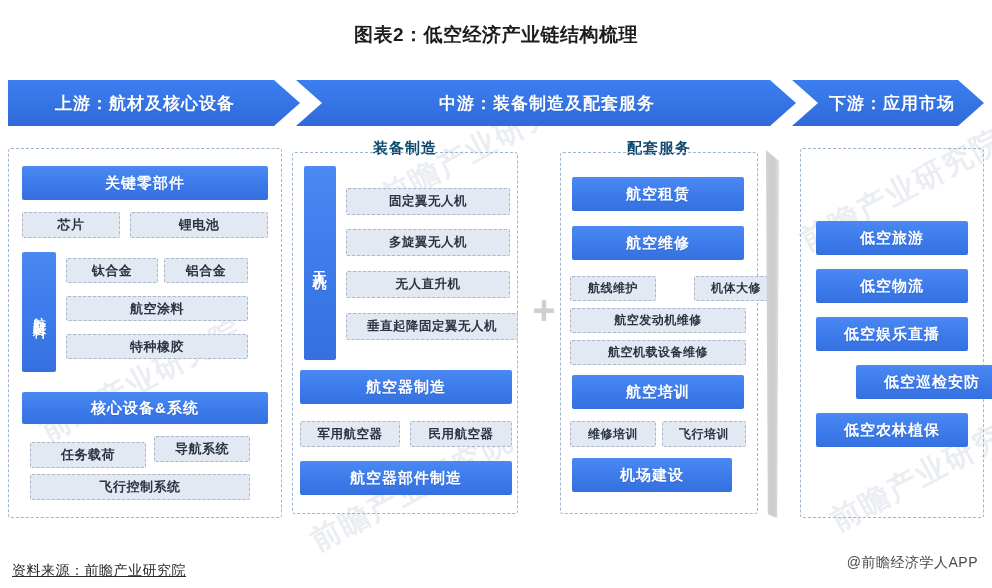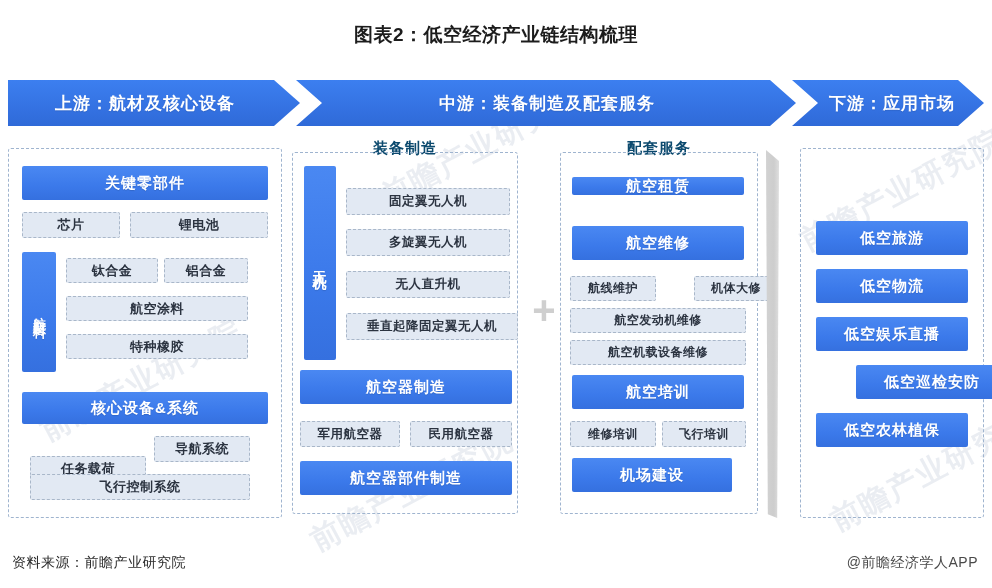--- a/index.html
+++ b/index.html
@@ -139,23 +139,24 @@
   }
   .wm1 { left: 370px; top: 126px; }
   .wm2 { left: 790px; top: 170px; }
   .wm3 { left: 300px; top: 470px; }
   .wm4 { left: 820px; top: 450px; }
   .wm5 { left: 30px;  top: 360px; }
 
   
   .source {
     position: absolute;
-    left: 12px; bottom: 16px;
+    left: 12px; bottom: 8px;
     font-size: 14px; color: #2b2b2b;
     letter-spacing: 0.5px;
+    text-decoration: underline;
   }
   .credit {
     position: absolute;
     right: 14px; bottom: 16px;
     font-size: 14px; color: #4a4a4a;
     letter-spacing: 0.5px;
   }
 </style>
 </head>
 <body>
@@ -185,21 +186,21 @@
 
   <div class="vlabel" style="left:22px; top:252px; width:34px; height:120px; font-size:13px;">航空材料</div>
 
   <div class="sub-box" style="left:66px; top:258px; width:92px; height:25px; font-size:13px;">钛合金</div>
   <div class="sub-box" style="left:164px; top:258px; width:84px; height:25px; font-size:13px;">铝合金</div>
   <div class="sub-box" style="left:66px; top:296px; width:182px; height:25px; font-size:13px;">航空涂料</div>
   <div class="sub-box" style="left:66px; top:334px; width:182px; height:25px; font-size:13px;">特种橡胶</div>
 
   <div class="blue-box" style="left:22px; top:392px; width:246px; height:32px; font-size:15px;">核心设备&amp;系统</div>
 
-  <div class="sub-box" style="left:30px; top:456px; width:116px; height:26px; font-size:13px;">任务载荷</div>
+  <div class="sub-box" style="left:30px; top:442px; width:116px; height:26px; font-size:13px;">任务载荷</div>
   <div class="sub-box" style="left:154px; top:436px; width:96px; height:26px; font-size:13px;">导航系统</div>
   <div class="sub-box" style="left:30px; top:474px; width:220px; height:26px; font-size:13px;">飞行控制系统</div>
 
   <div class="section-title title-equip">装备制造</div>
   <div class="panel panel-equip"></div>
 
   <div class="vlabel" style="left:304px; top:166px; width:32px; height:194px; font-size:14px;">无人机</div>
 
   <div class="sub-box" style="left:346px; top:188px; width:164px; height:27px; font-size:12.5px;">固定翼无人机</div>
   <div class="sub-box" style="left:346px; top:229px; width:164px; height:27px; font-size:12.5px;">多旋翼无人机</div>
@@ -211,21 +212,21 @@
   <div class="sub-box" style="left:300px; top:421px; width:100px; height:26px; font-size:12.5px;">军用航空器</div>
   <div class="sub-box" style="left:410px; top:421px; width:102px; height:26px; font-size:12.5px;">民用航空器</div>
 
   <div class="blue-box" style="left:300px; top:461px; width:212px; height:34px; font-size:15px;">航空器部件制造</div>
 
   <div class="plus-sign">+</div>
 
   <div class="section-title title-services">配套服务</div>
   <div class="panel panel-services"></div>
 
-  <div class="blue-box" style="left:572px; top:177px; width:172px; height:18px; font-size:15px;">航空租赁</div>
+  <div class="blue-box" style="left:572px; top:177px; width:172px; height:34px; font-size:15px;">航空租赁</div>
 
   <div class="blue-box" style="left:572px; top:226px; width:172px; height:34px; font-size:15px;">航空维修</div>
 
   <div class="sub-box" style="left:570px; top:276px; width:86px; height:25px; font-size:12px;">航线维护</div>
   <div class="sub-box" style="left:694px; top:276px; width:84px; height:25px; font-size:12px;">机体大修</div>
   <div class="sub-box" style="left:570px; top:308px; width:176px; height:25px; font-size:12px;">航空发动机维修</div>
   <div class="sub-box" style="left:570px; top:340px; width:176px; height:25px; font-size:12px;">航空机载设备维修</div>
 
   <div class="blue-box" style="left:572px; top:375px; width:172px; height:34px; font-size:15px;">航空培训</div>
 

